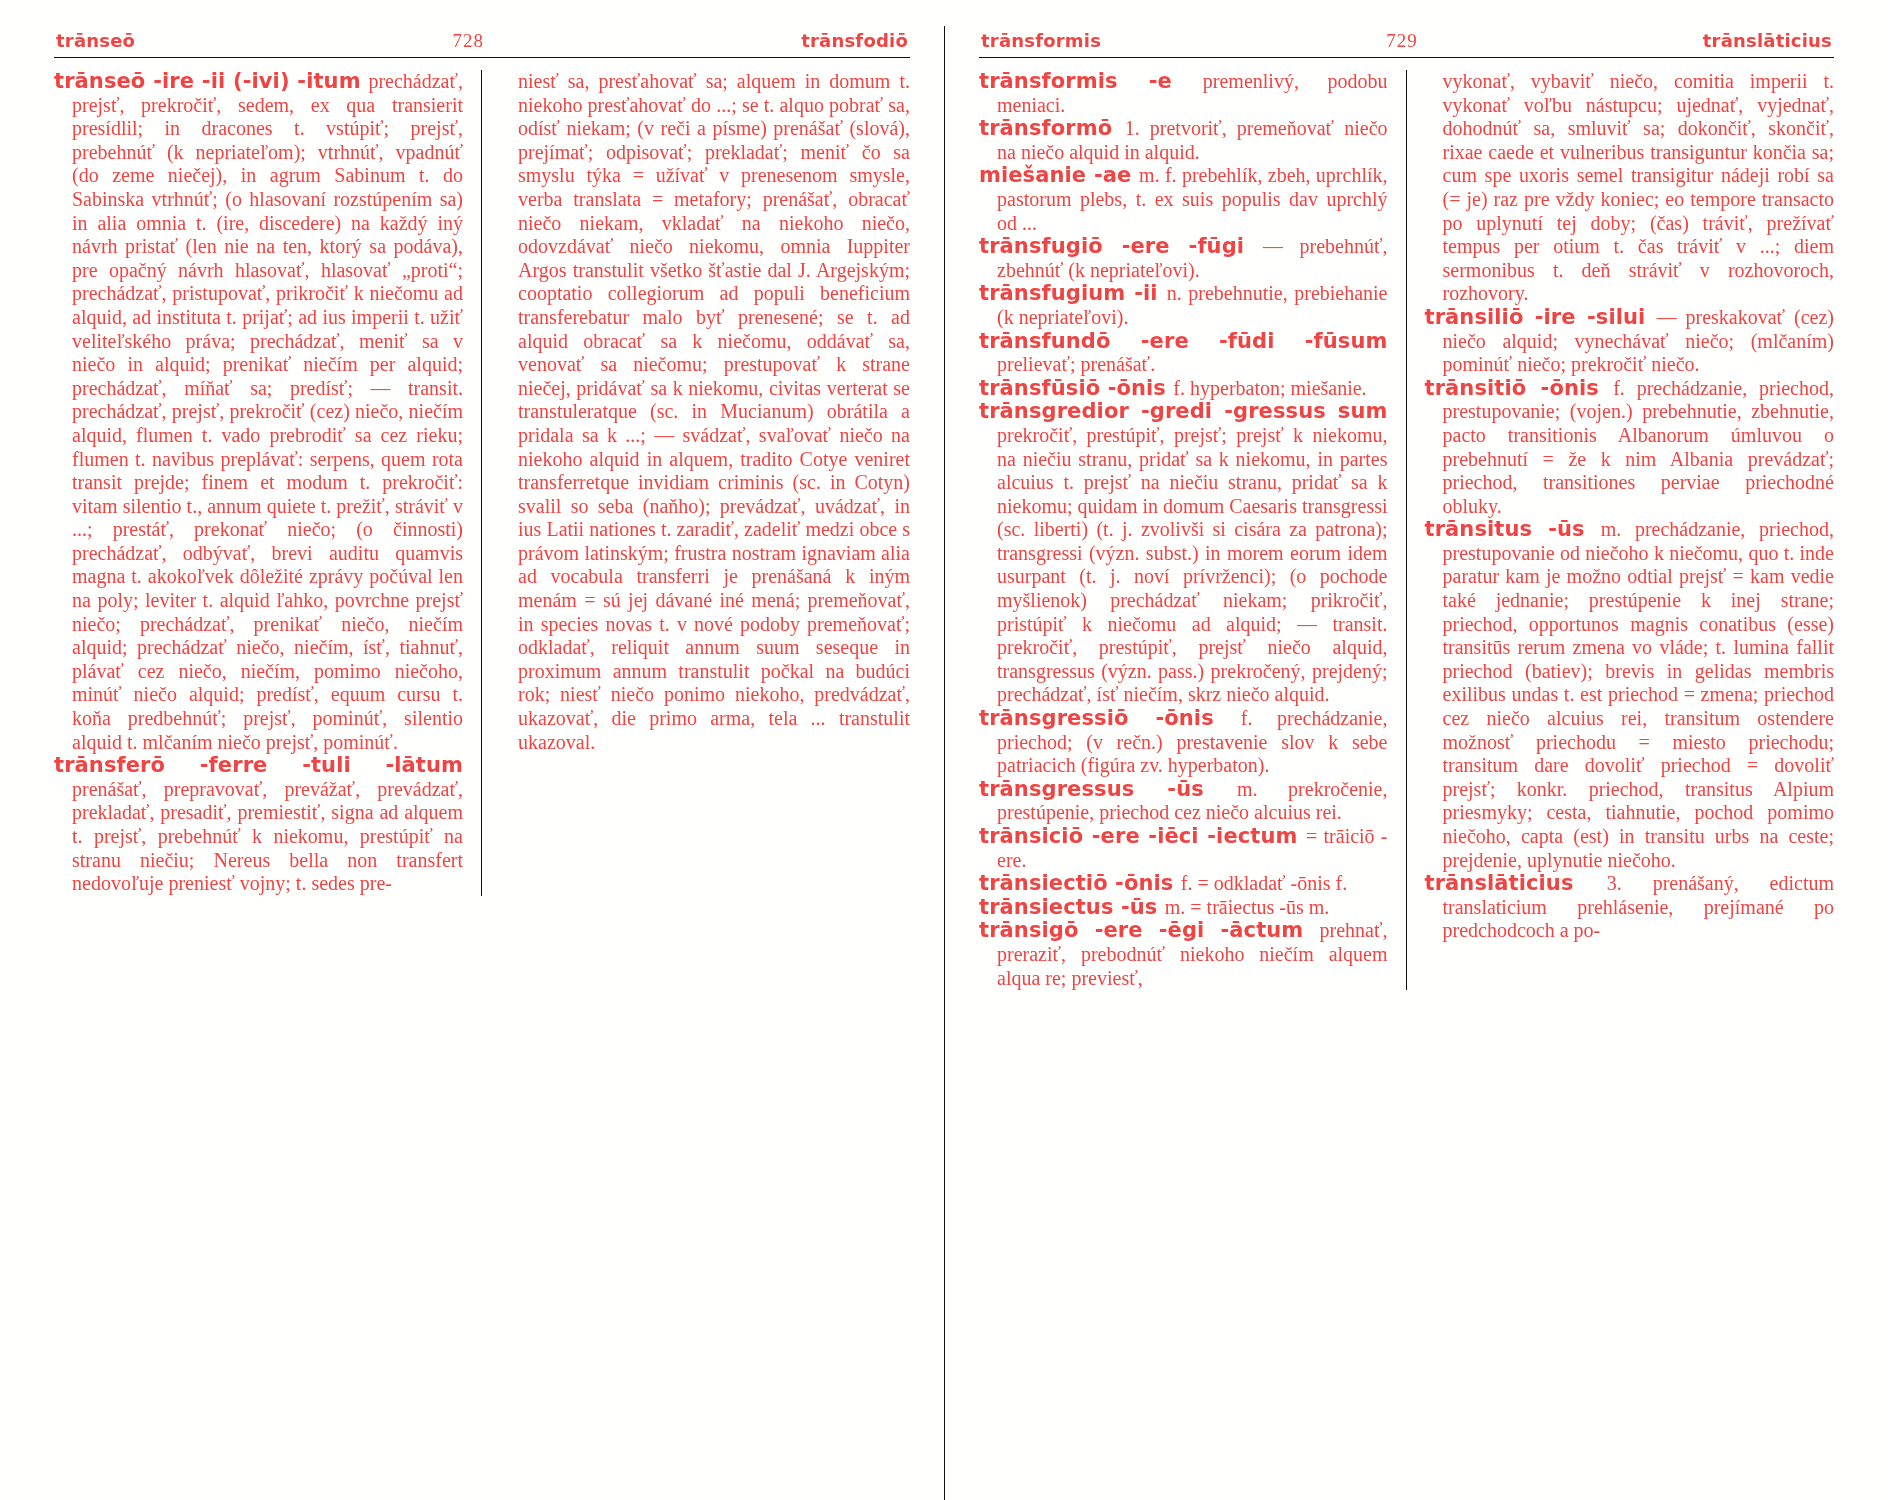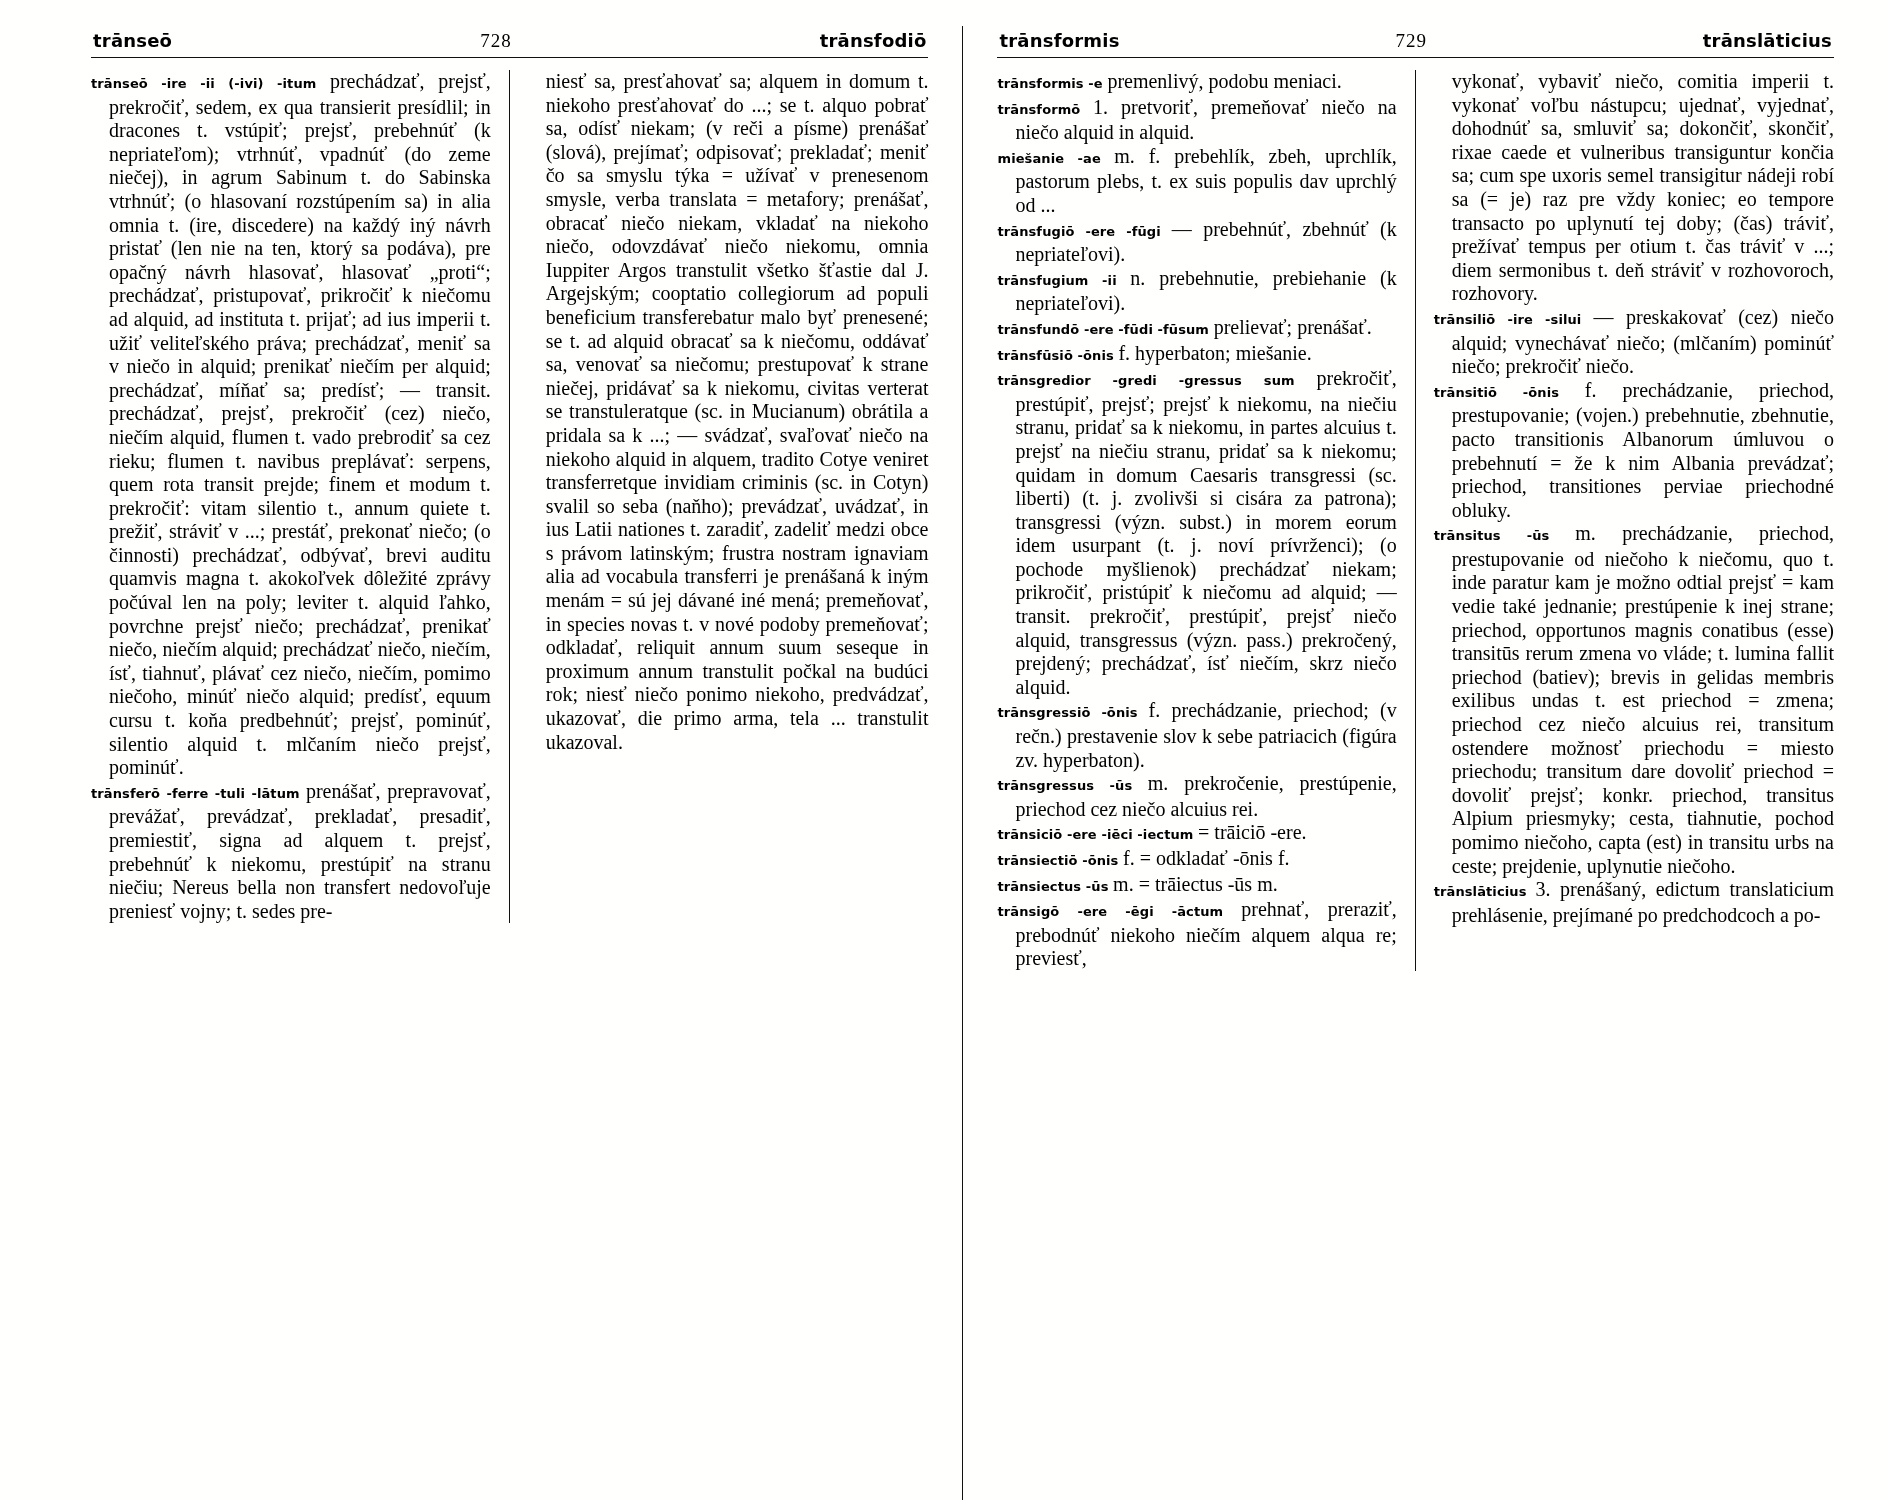--- a/index.html
+++ b/index.html
@@ -1,21 +1,21 @@
 <!DOCTYPE html>
 <html><head>
 <meta charset="utf-8">
 <style>
   html,body { margin:0; padding:0; background:#e8e6e0; }
   .spread {
     width:1888px; height:1500px; margin:0 auto;
-    background:#fffffd; color:#000000;
+    background:#fffffd; color:#ef4444;
     font-family:"Liberation Serif", serif;
     display:flex; box-sizing:border-box;
-    padding-top:26px; overflow:hidden;padding-left:37px;
+    padding-top:26px; overflow:hidden;
   }
   .page { width:944px; box-sizing:border-box; }
   .page.left  { padding:0 34px 0 54px; }
   .page.right { padding:0 54px 0 34px; border-left:1.5px solid #111; }
   .page-header {
     display:flex; justify-content:space-between; align-items:baseline;
     padding:4px 2px 5px 2px;
   }
   .guide-word {
     font-family:"DejaVu Sans", sans-serif;
@@ -27,21 +27,21 @@
   .col {
     width:50%; box-sizing:border-box;
     font-size:20px; line-height:23.6px; text-align:justify;
   }
   .col.first  { padding-right:18px; border-right:1.5px solid #111; }
   .col.second { padding-left:18px; }
   p.entry { margin:0; padding-left:18px; text-indent:-18px; }
   p.entry.cont { text-indent:0; }
   b.head {
     font-family:"DejaVu Sans", sans-serif;
-    font-weight:bold; font-size:13px; letter-spacing:.1px;
+    font-weight:bold; font-size:21px; letter-spacing:.1px;
   }
 </style>
 </head>
 <body>
 
 <div class="spread">
 
   <div class="page left">
     <div class="page-header">
       <span class="guide-word">trānseō</span>

